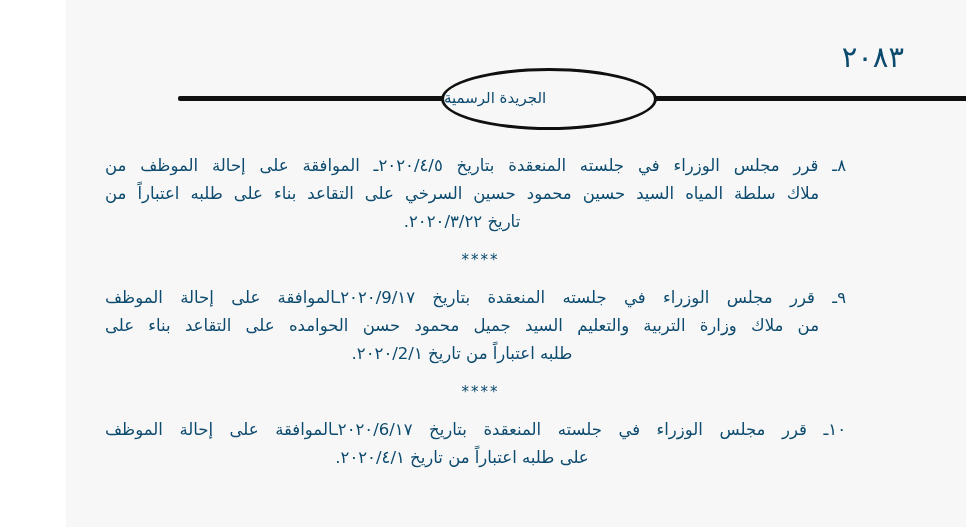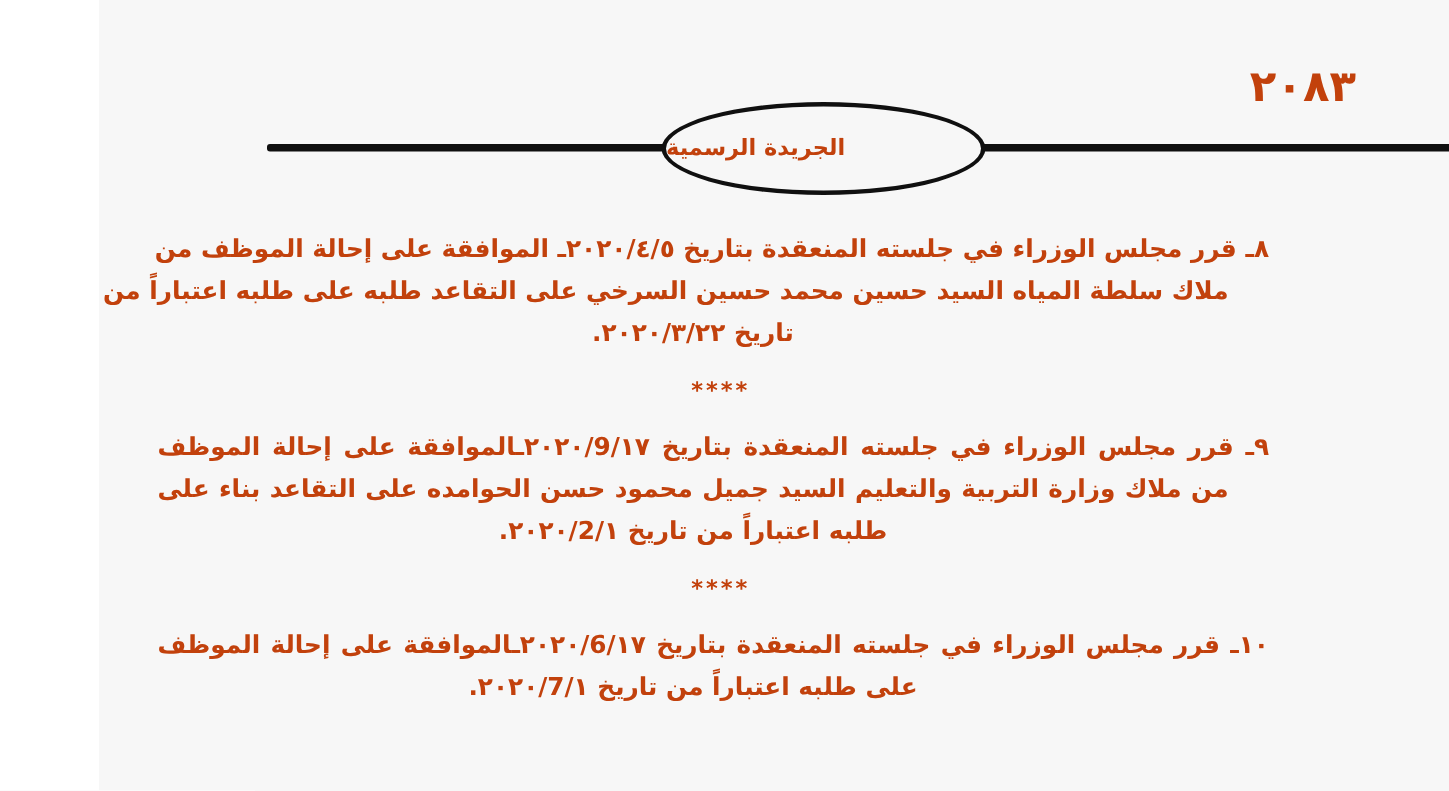--- a/index.html
+++ b/index.html
@@ -2,22 +2,22 @@
 <html lang="ar" dir="rtl"><head>
 <meta charset="utf-8">
 <style>
   html, body { margin: 0; padding: 0; }
   .page {
     position: relative;
     width: 900px;
     height: 527px;
     background: #f7f7f7;
     font-family: "DejaVu Sans", sans-serif;
-    font-weight: bold;
-    color: #c2410c;
+    font-weight: normal;
+    color: #0c4a6e;
     direction: rtl;
     overflow: hidden;
   }
   .pagenum {
     position: absolute;
     top: 40px;
     right: 62px;
     font-size: 29px;
     letter-spacing: 7px;
     line-height: 34px;
@@ -87,33 +87,33 @@
   <div class="rule"></div>
 
   <div class="oval">
     <span>الجريدة الرسمية</span>
   </div>
 
   <div class="content">
 
     <div class="item">
       <div class="ln jl first">٨ـ قرر مجلس الوزراء في جلسته المنعقدة بتاريخ ٢٠٢٠/٤/٥ـ الموافقة على إحالة الموظف من</div>
-      <div class="ln jl">ملاك سلطة المياه السيد حسين محمد حسين السرخي على التقاعد طلبه على طلبه اعتباراً من</div>
+      <div class="ln jl">ملاك سلطة المياه السيد حسين محمود حسين السرخي على التقاعد بناء على طلبه اعتباراً من</div>
       <div class="ln last">تاريخ ٢٠٢٠/٣/٢٢.</div>
     </div>
 
     <div class="sep">****</div>
 
     <div class="item">
       <div class="ln jl first">٩ـ قرر مجلس الوزراء في جلسته المنعقدة بتاريخ ٢٠٢٠/9/١٧ـالموافقة على إحالة الموظف</div>
       <div class="ln jl">من ملاك وزارة التربية والتعليم السيد جميل محمود حسن الحوامده على التقاعد بناء على</div>
       <div class="ln last">طلبه اعتباراً من تاريخ ٢٠٢٠/2/١.</div>
     </div>
 
     <div class="sep">****</div>
 
     <div class="item">
       <div class="ln jl first">١٠ـ قرر مجلس الوزراء في جلسته المنعقدة بتاريخ ٢٠٢٠/6/١٧ـالموافقة على إحالة الموظف</div>
-      <div class="ln last">على طلبه اعتباراً من تاريخ ٢٠٢٠/7/١.</div>
+      <div class="ln last">على طلبه اعتباراً من تاريخ ٢٠٢٠/٤/١.</div>
     </div>
 
   </div>
 </div>
 
 </body></html>

